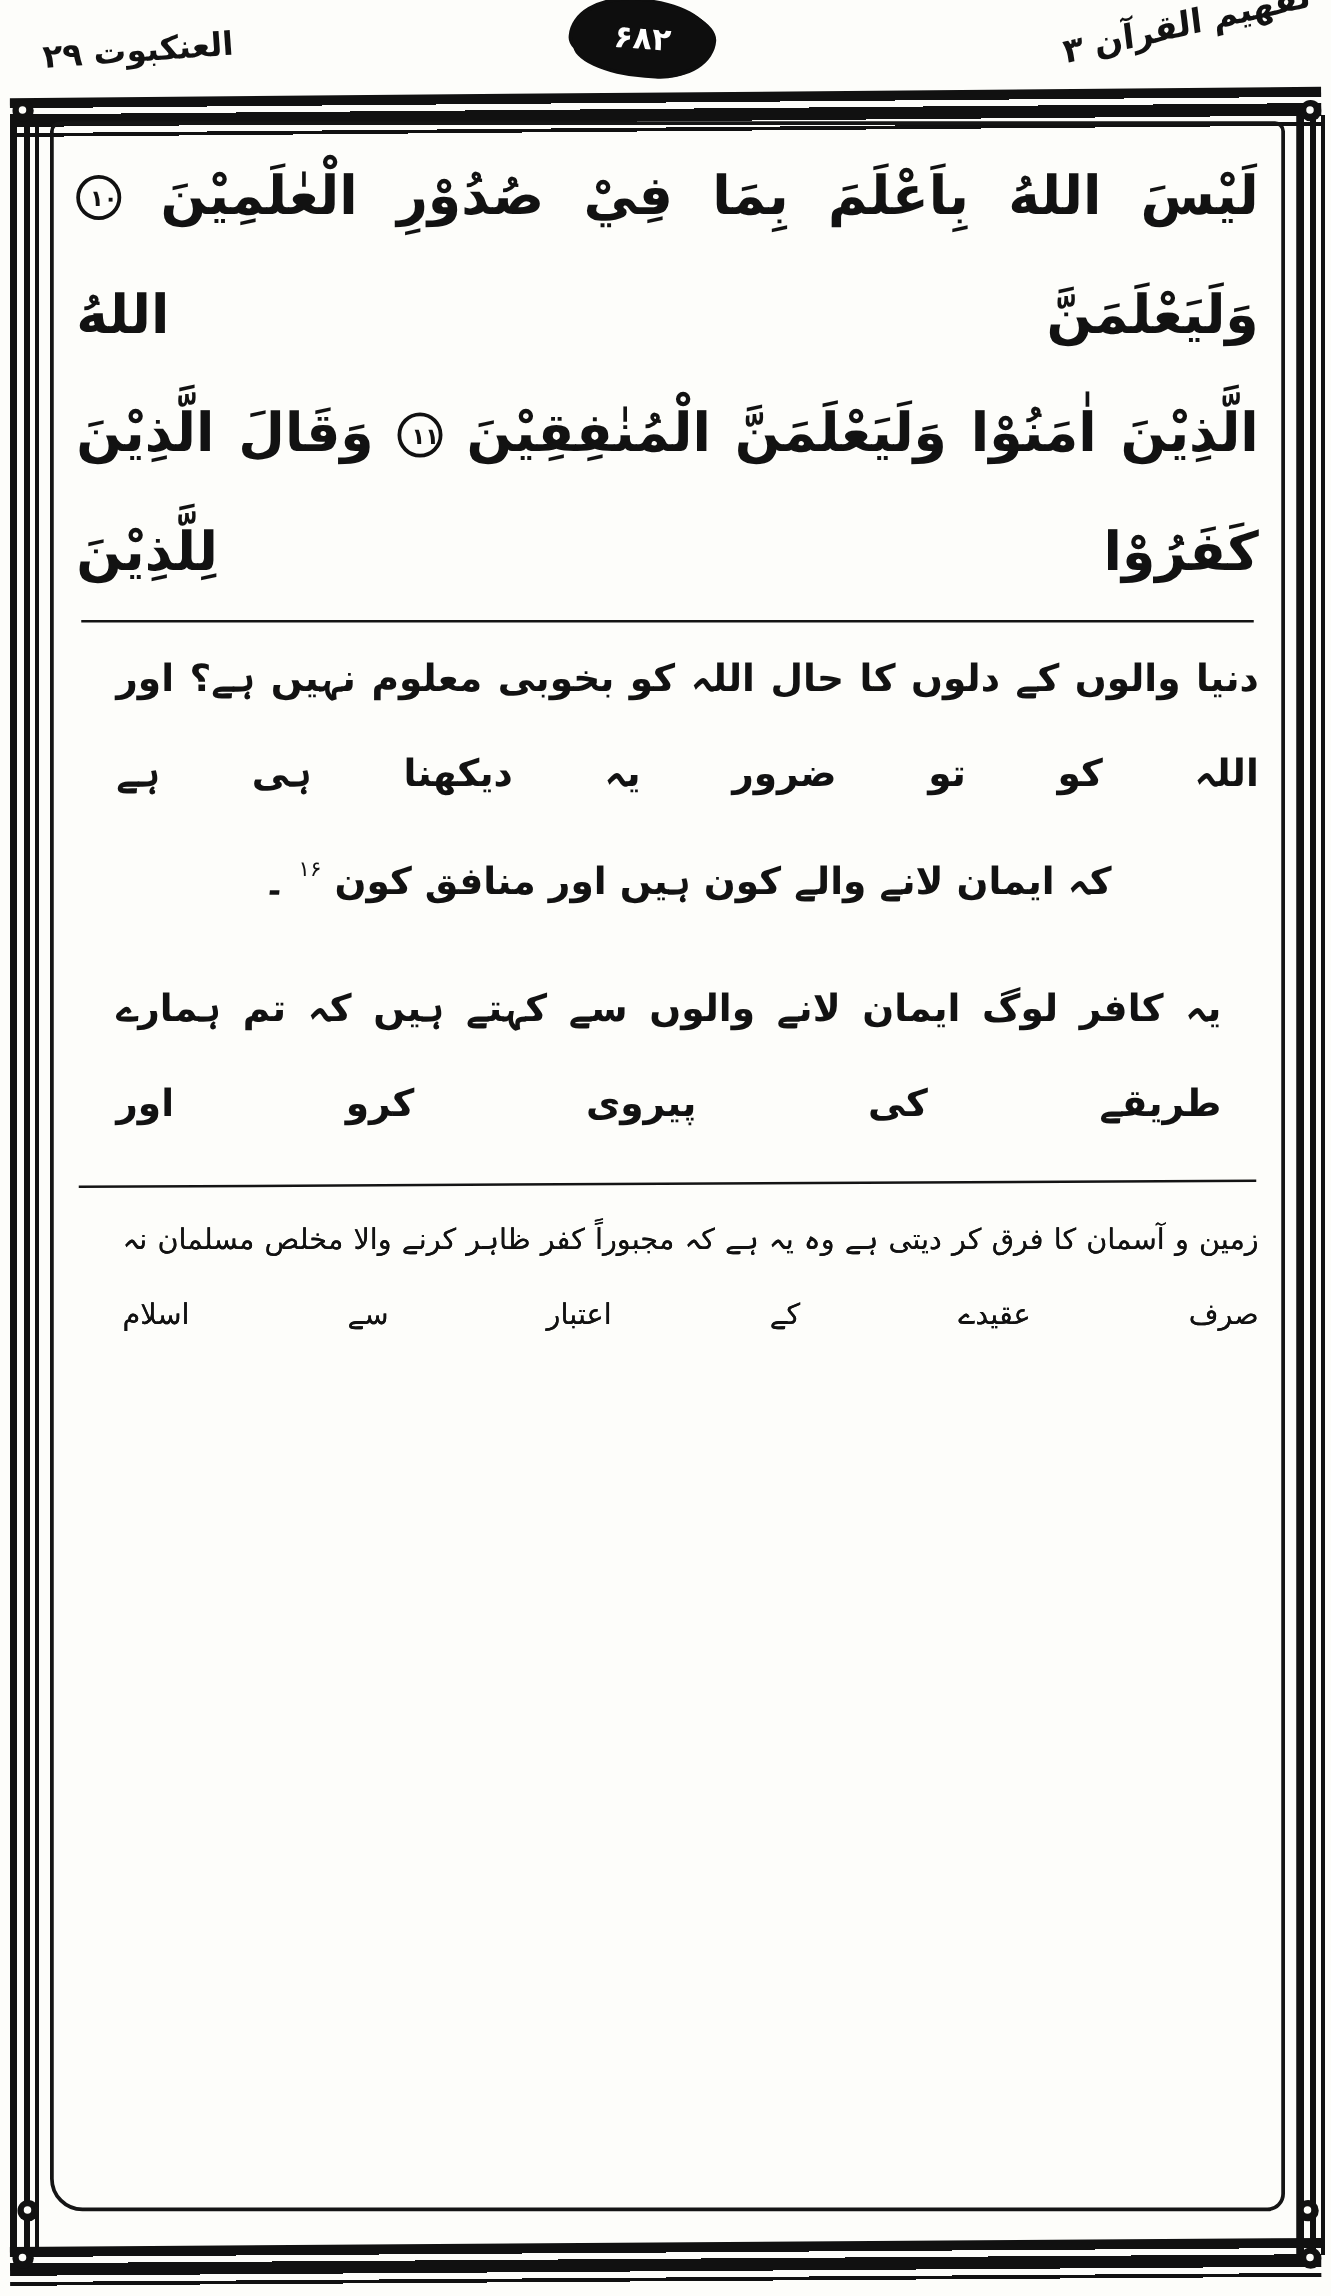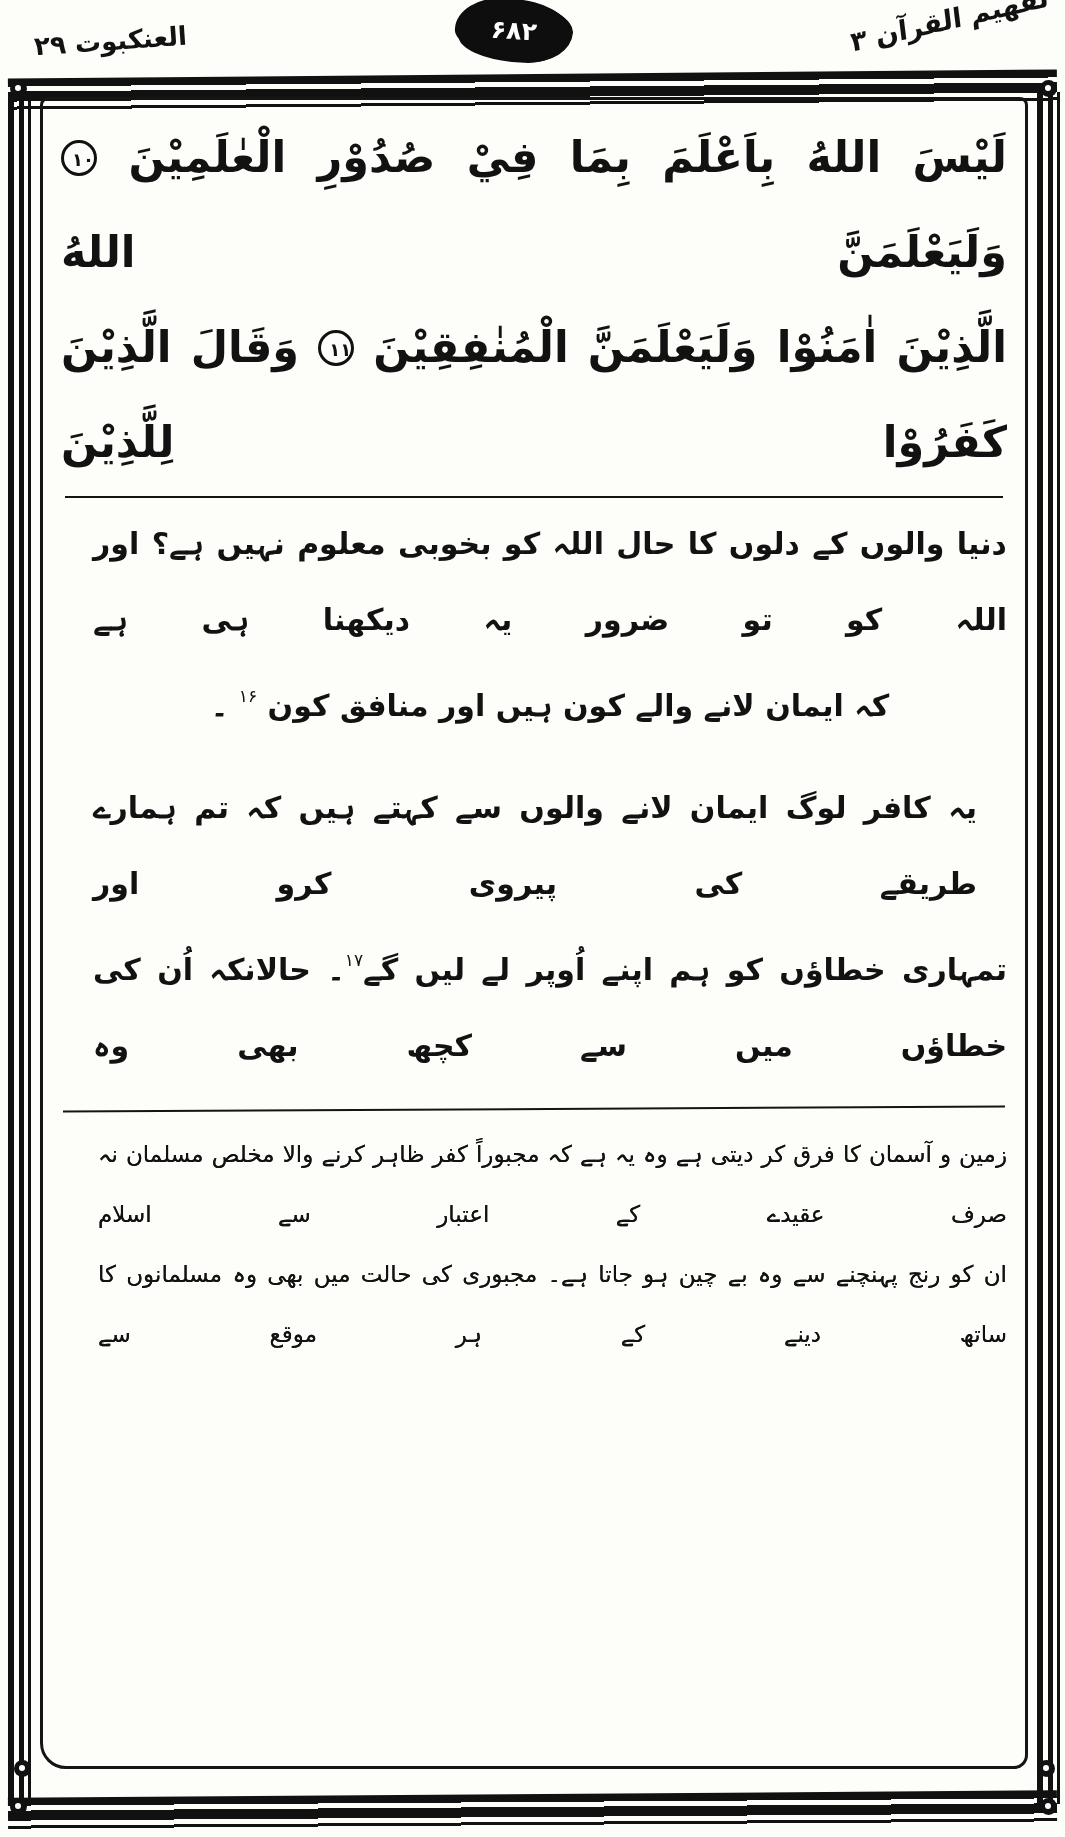--- a/index.html
+++ b/index.html
@@ -115,27 +115,23 @@
 
     <div class="translation">
       <div class="t-line t-just">دنیا والوں کے دلوں کا حال اللہ کو بخوبی معلوم نہیں ہے؟ اور اللہ کو تو ضرور یہ دیکھنا ہی ہے</div>
       <div class="t-line t-center">
         <span>کہ ایمان لانے والے کون ہیں اور منافق کون</span>
         <span class="fn-sup">۱۶</span>
         <span>۔</span>
       </div>
       <div class="t-gap"></div>
       <div class="t-line t-just t-indent">یہ کافر لوگ ایمان لانے والوں سے کہتے ہیں کہ تم ہمارے طریقے کی پیروی کرو اور</div>
-      <div class="t-line t-just">
-        <span>تمہاری خطاؤں کو ہم اپنے اُوپر لے لیں گے</span><span class="fn-sup">۱۷</span><span>۔ حالانکہ اُن کی خطاؤں میں سے کچھ بھی وہ</span>
-      </div>
     </div>
 
     <hr class="rule2">
 
     <div class="commentary">
       <div class="c-line">زمین و آسمان کا فرق کر دیتی ہے وہ یہ ہے کہ مجبوراً کفر ظاہر کرنے والا مخلص مسلمان نہ صرف عقیدے کے اعتبار سے اسلام</div>
-      <div class="c-line">ان کو رنج پہنچنے سے وہ بے چین ہو جاتا ہے۔ مجبوری کی حالت میں بھی وہ مسلمانوں کا ساتھ دینے کے ہر موقع سے</div>
 
     </div>
 
   </div>
 </div>
 
 </body></html>

